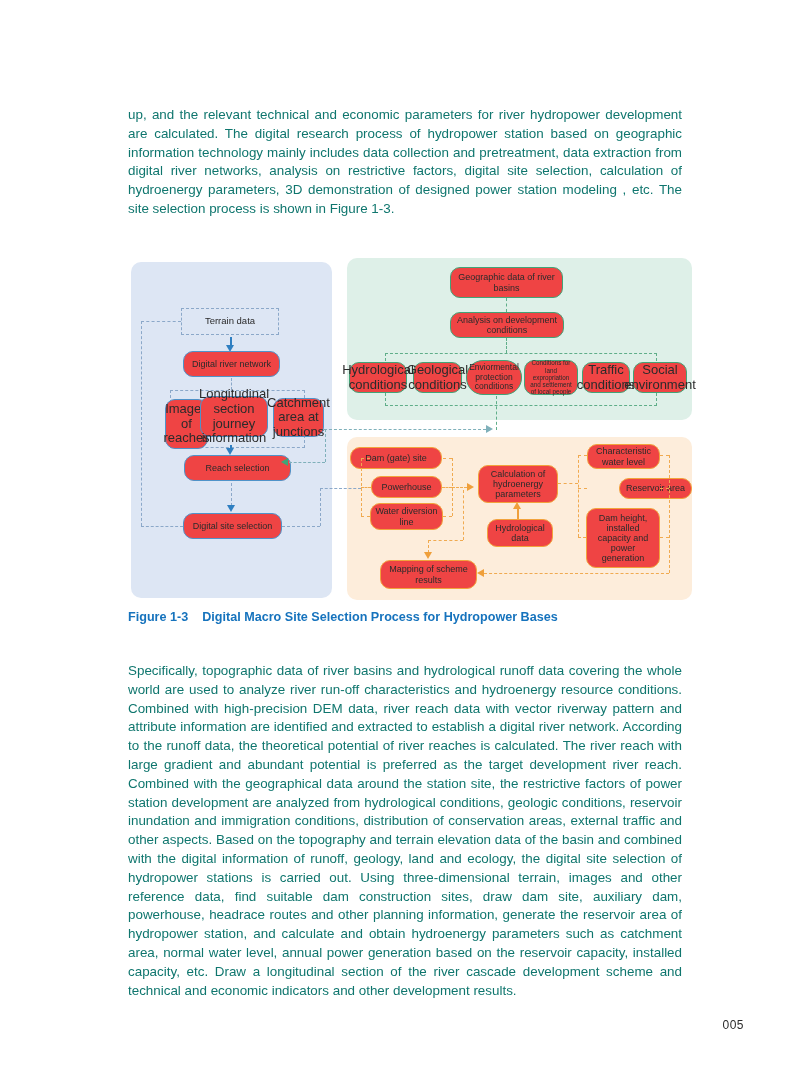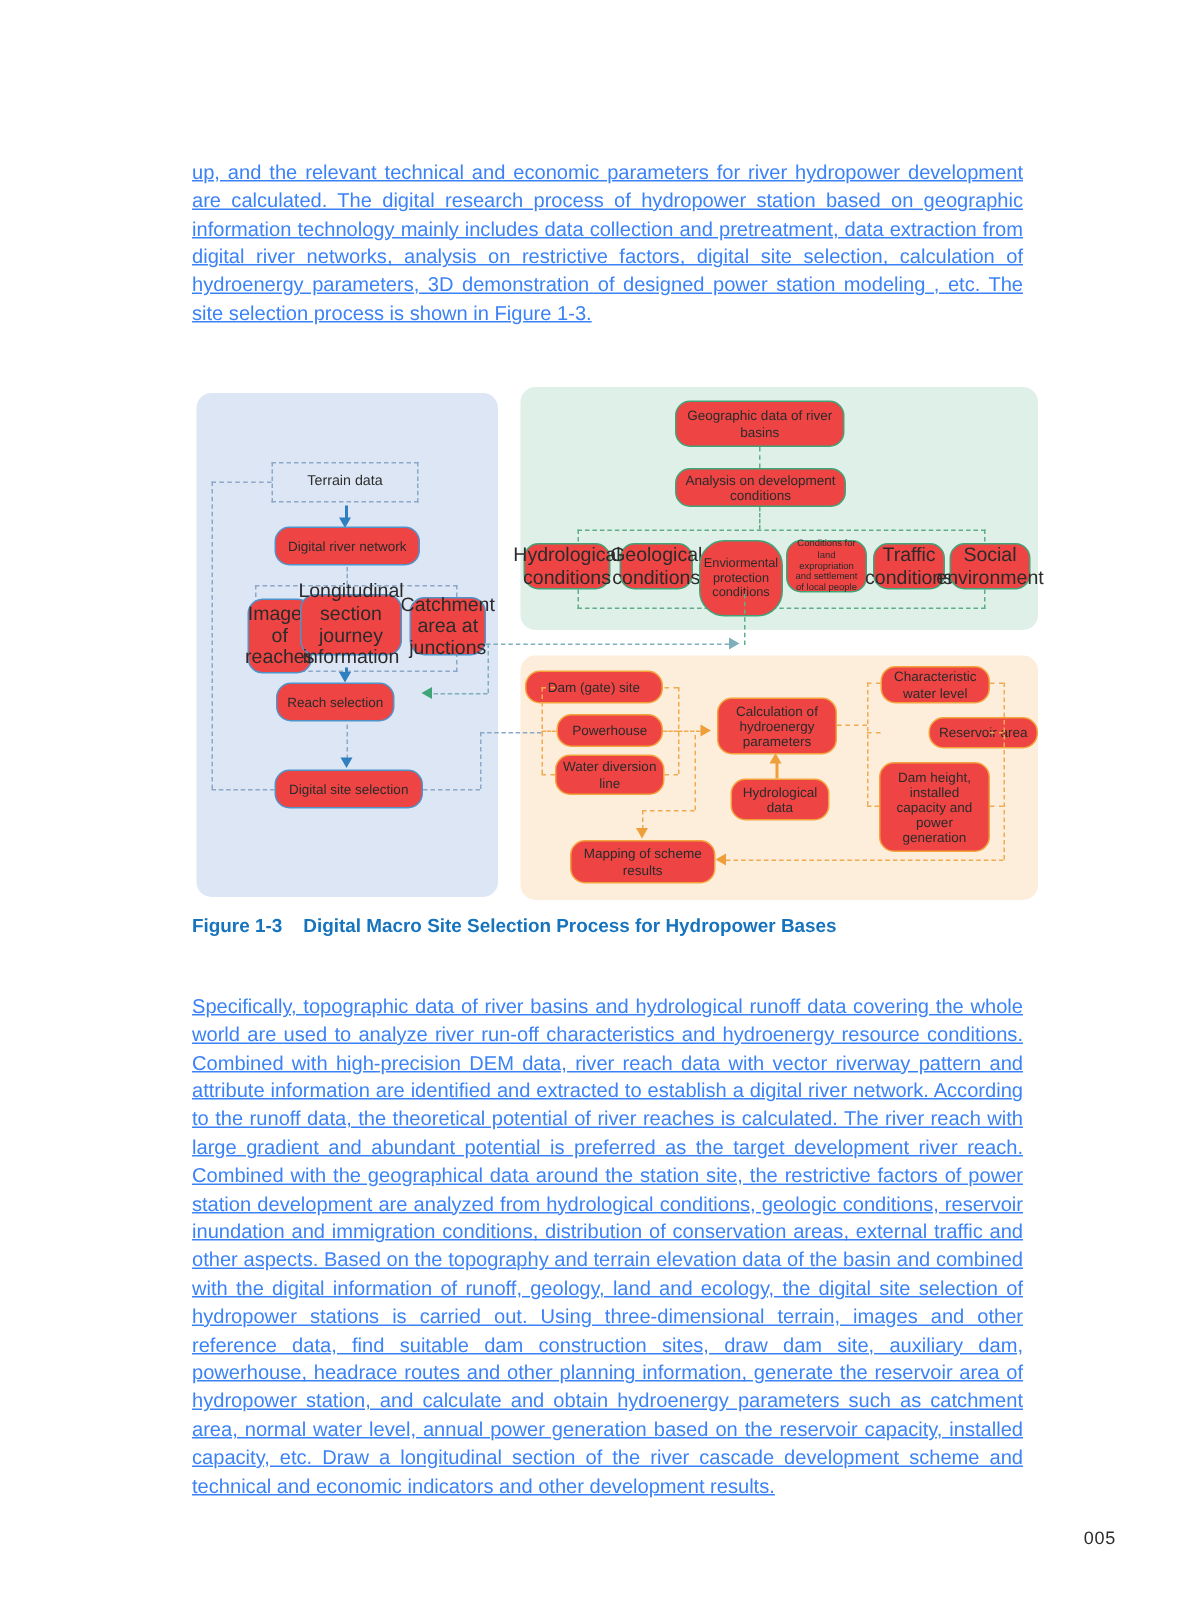--- a/index.html
+++ b/index.html
@@ -1,19 +1,19 @@
 <!DOCTYPE html>
 <html><head>
 <meta charset="utf-8">
 <style>
   html,body{margin:0;padding:0;background:#ffffff;}
   #page{position:relative;width:793px;height:1077px;background:#ffffff;overflow:hidden;
         font-family:"Liberation Sans",sans-serif;}
   .para{position:absolute;left:128px;width:554px;font-size:13.4px;line-height:18.8px;
-        color:#3b82f6;text-align:justify;margin:0;text-decoration:underline;}
+        color:#0f766e;text-align:justify;margin:0;}
   #para1{top:106px;}
   #para2{top:662px;}
   #caption{position:absolute;left:128px;top:610px;width:554px;text-align:left;
            font-size:12.6px;font-weight:bold;color:#1673bd;}
   #caption .cap-title{margin-left:14px;}
   #pagenum{position:absolute;left:672px;top:1018px;width:72px;text-align:right;
            font-size:12px;color:#2b2b2b;letter-spacing:.5px;}
 
   
   .panel{position:absolute;border-radius:10px;}
@@ -73,39 +73,39 @@
     <div class="bx blue" style="left:183px;top:351px;width:97px;height:26px;">Digital river network</div>
 
     <div class="vl" style="left:231px;top:378px;height:12px;"></div>
     <div class="grp" style="left:170px;top:390px;width:133px;height:56px;"></div>
     <div class="bx blue fs88" style="left:165px;top:399px;width:43px;height:50px;">Images of reaches</div>
     <div class="bx blue fs88" style="left:200px;top:396px;width:68px;height:41px;">Longitudinal section journey information</div>
     <div class="bx blue fs88" style="left:273px;top:398px;width:51px;height:39px;">Catchment area at junctions</div>
 
     <div class="stem" style="left:230px;top:445px;height:4px;"></div>
     <div class="ah ah-down-blue" style="left:226px;top:448px;"></div>
-    <div class="bx blue" style="left:184px;top:455px;width:79px;height:26px;">Reach selection</div>
+    <div class="bx blue" style="left:184px;top:455px;width:107px;height:26px;">Reach selection</div>
 
     <div class="vl" style="left:231px;top:483px;height:23px;"></div>
     <div class="ah ah-down-blue" style="left:227px;top:505px;"></div>
     <div class="bx blue" style="left:183px;top:513px;width:99px;height:26px;">Digital site selection</div>
 
     <div class="hl" style="left:141px;top:321px;width:40px;"></div>
     <div class="vl" style="left:141px;top:321px;height:205px;"></div>
     <div class="hl" style="left:141px;top:526px;width:42px;"></div>
 
     <div class="bx green" style="left:450px;top:267px;width:113px;height:31px;">Geographic data of river basins</div>
     <div class="vl c-green" style="left:506px;top:298px;height:14px;"></div>
     <div class="bx green" style="left:450px;top:312px;width:114px;height:26px;">Analysis on development conditions</div>
     <div class="vl c-green" style="left:506px;top:338px;height:15px;"></div>
     <div class="grp green" style="left:385px;top:353px;width:270px;height:51px;"></div>
 
     <div class="bx green fs88" style="left:349px;top:362px;width:58px;height:31px;">Hydrological conditions</div>
     <div class="bx green fs88" style="left:413px;top:362px;width:49px;height:31px;">Geological conditions</div>
-    <div class="bx green fs85" style="left:466px;top:360px;width:56px;height:51px;border-radius:17px;">Enviormental protection conditions</div>
+    <div class="bx green fs85" style="left:466px;top:360px;width:56px;height:35px;border-radius:17px;">Enviormental protection conditions</div>
     <div class="bx green fs62" style="left:524px;top:360px;width:54px;height:35px;">Conditions for land expropriation and settlement of local people</div>
     <div class="bx green fs88" style="left:582px;top:362px;width:48px;height:31px;">Traffic conditions</div>
     <div class="bx green fs88" style="left:633px;top:362px;width:54px;height:31px;">Social environment</div>
 
     <div class="vl c-green" style="left:496px;top:396px;height:34px;"></div>
     <div class="hl c-teal" style="left:324px;top:429px;width:162px;"></div>
     <div class="ah ah-right-teal" style="left:486px;top:425px;"></div>
     <div class="vl c-teal" style="left:325px;top:429px;height:33px;"></div>
     <div class="hl c-teal" style="left:289px;top:462px;width:36px;"></div>
     <div class="ah ah-left-green" style="left:281px;top:458px;"></div>

